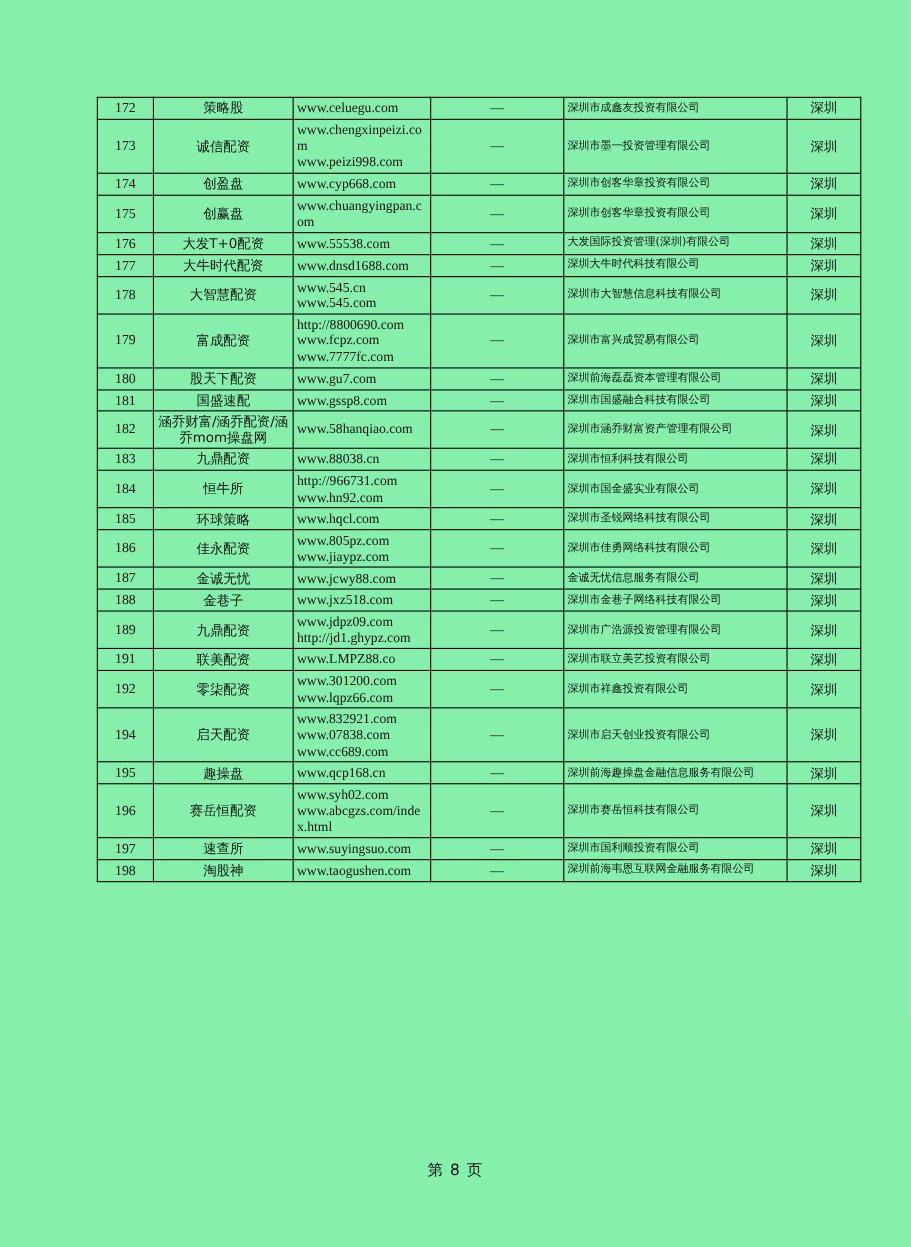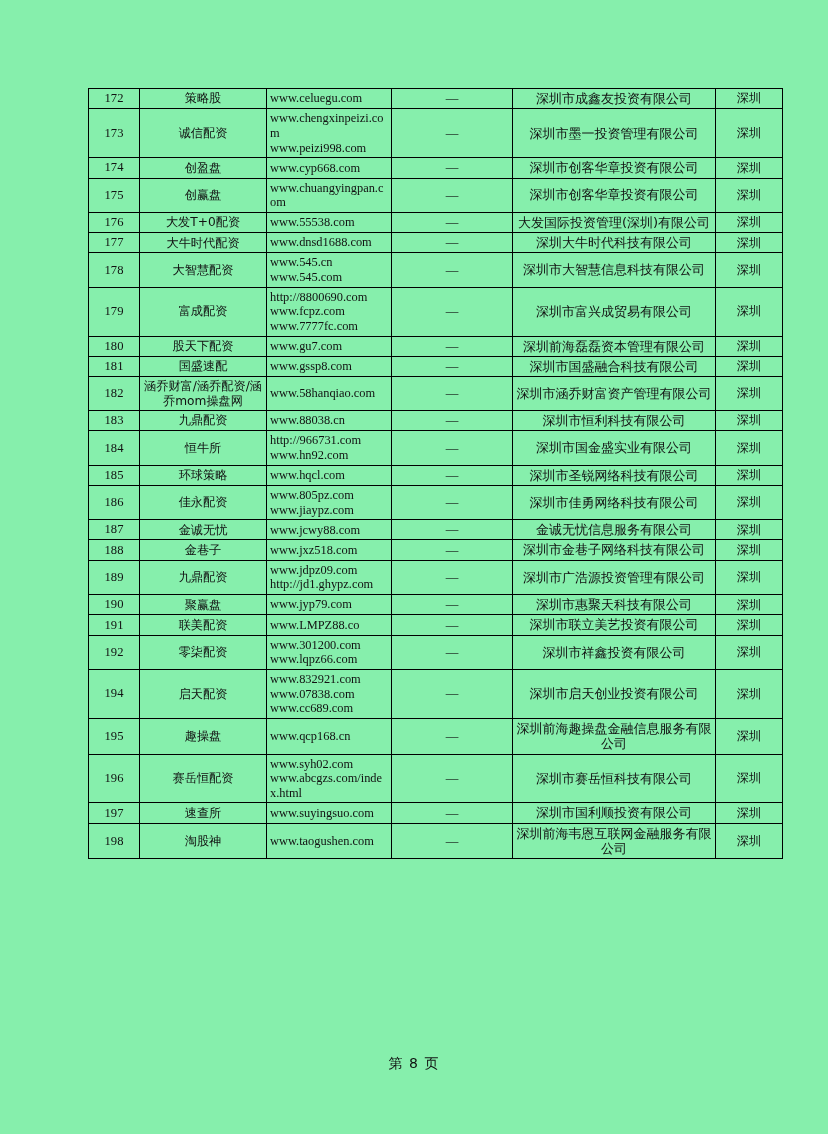--- a/index.html
+++ b/index.html
@@ -60,23 +60,22 @@
     font-size: 12.4px;
     padding-left: 4px;
   }
   td.c-dash {
     width: 114px;
     text-align: center;
     font-family: "Liberation Serif", serif;
   }
   td.c-company {
     width: 196px;
-    text-align: center;
     font-family: "DejaVu Sans", sans-serif;
-    font-size: 13px;
+    font-size: 10px;
     padding: 2px 5px;
   }
   td.c-city {
     width: 60px;
     text-align: center;
     font-family: "DejaVu Sans", sans-serif;
     font-size: 12.2px;
   }
   .url-line {
     display: block;
@@ -282,30 +281,20 @@
             <td class="c-name">九鼎配资</td>
             <td class="c-url">
               <span class="url-line">www.jdpz09.com</span>
               <span class="url-line">http://jd1.ghypz.com</span>
             </td>
             <td class="c-dash">—</td>
             <td class="c-company">深圳市广浩源投资管理有限公司</td>
             <td class="c-city">深圳</td>
           </tr>
           <tr>
-            <td class="c-idx">190</td>
-            <td class="c-name">聚赢盘</td>
-            <td class="c-url">
-              <span class="url-line">www.jyp79.com</span>
-            </td>
-            <td class="c-dash">—</td>
-            <td class="c-company">深圳市惠聚天科技有限公司</td>
-            <td class="c-city">深圳</td>
-          </tr>
-          <tr>
             <td class="c-idx">191</td>
             <td class="c-name">联美配资</td>
             <td class="c-url">
               <span class="url-line">www.LMPZ88.co</span>
             </td>
             <td class="c-dash">—</td>
             <td class="c-company">深圳市联立美艺投资有限公司</td>
             <td class="c-city">深圳</td>
           </tr>
           <tr>

